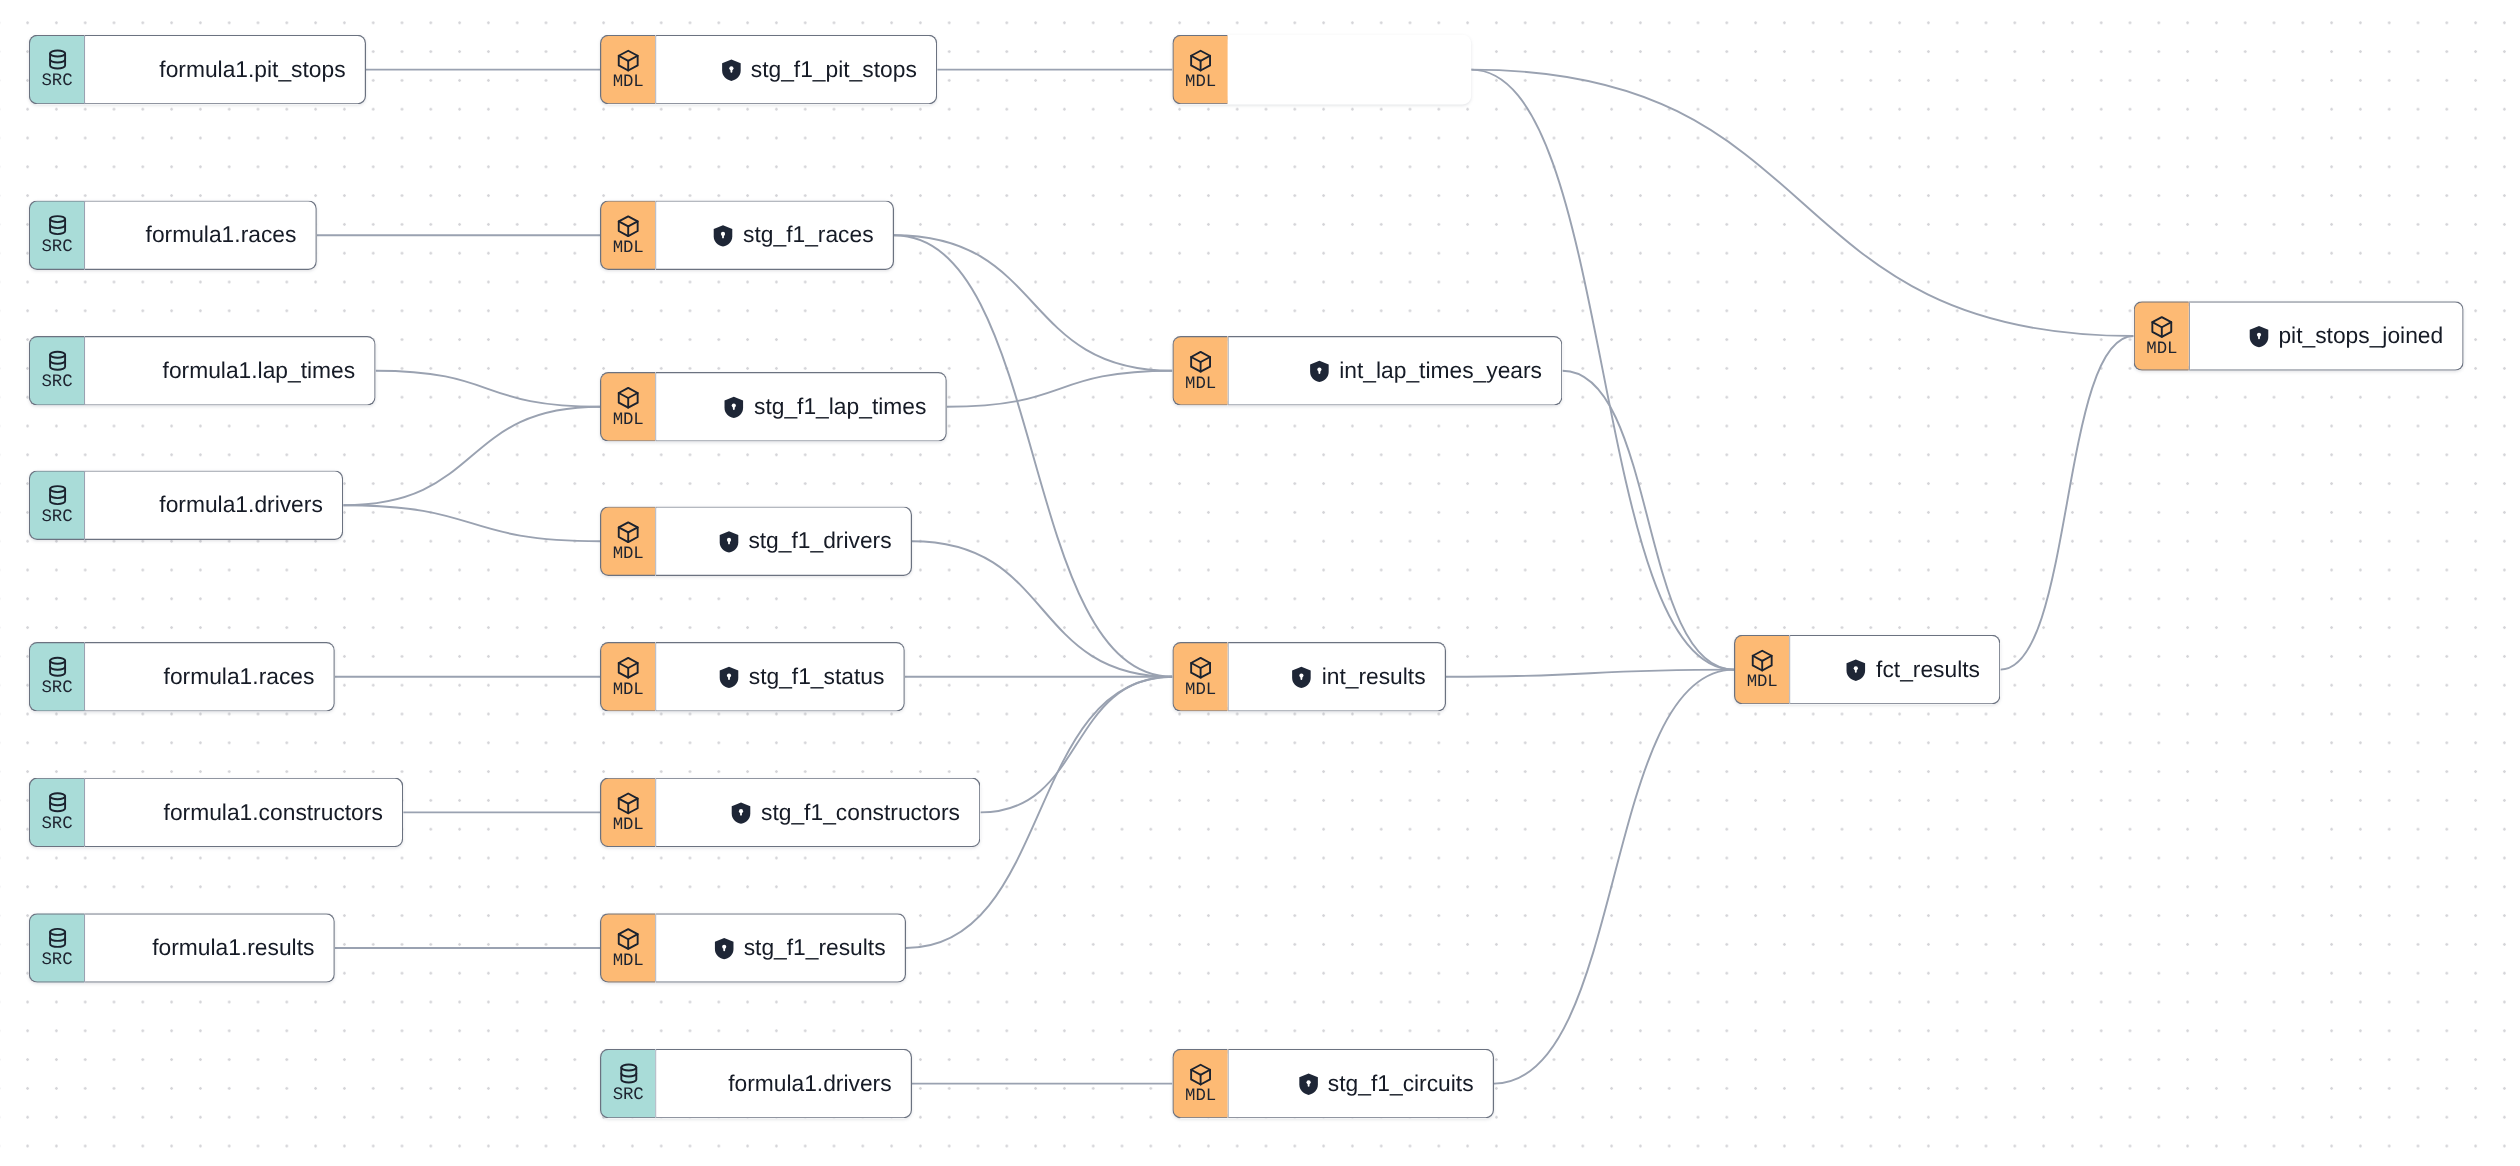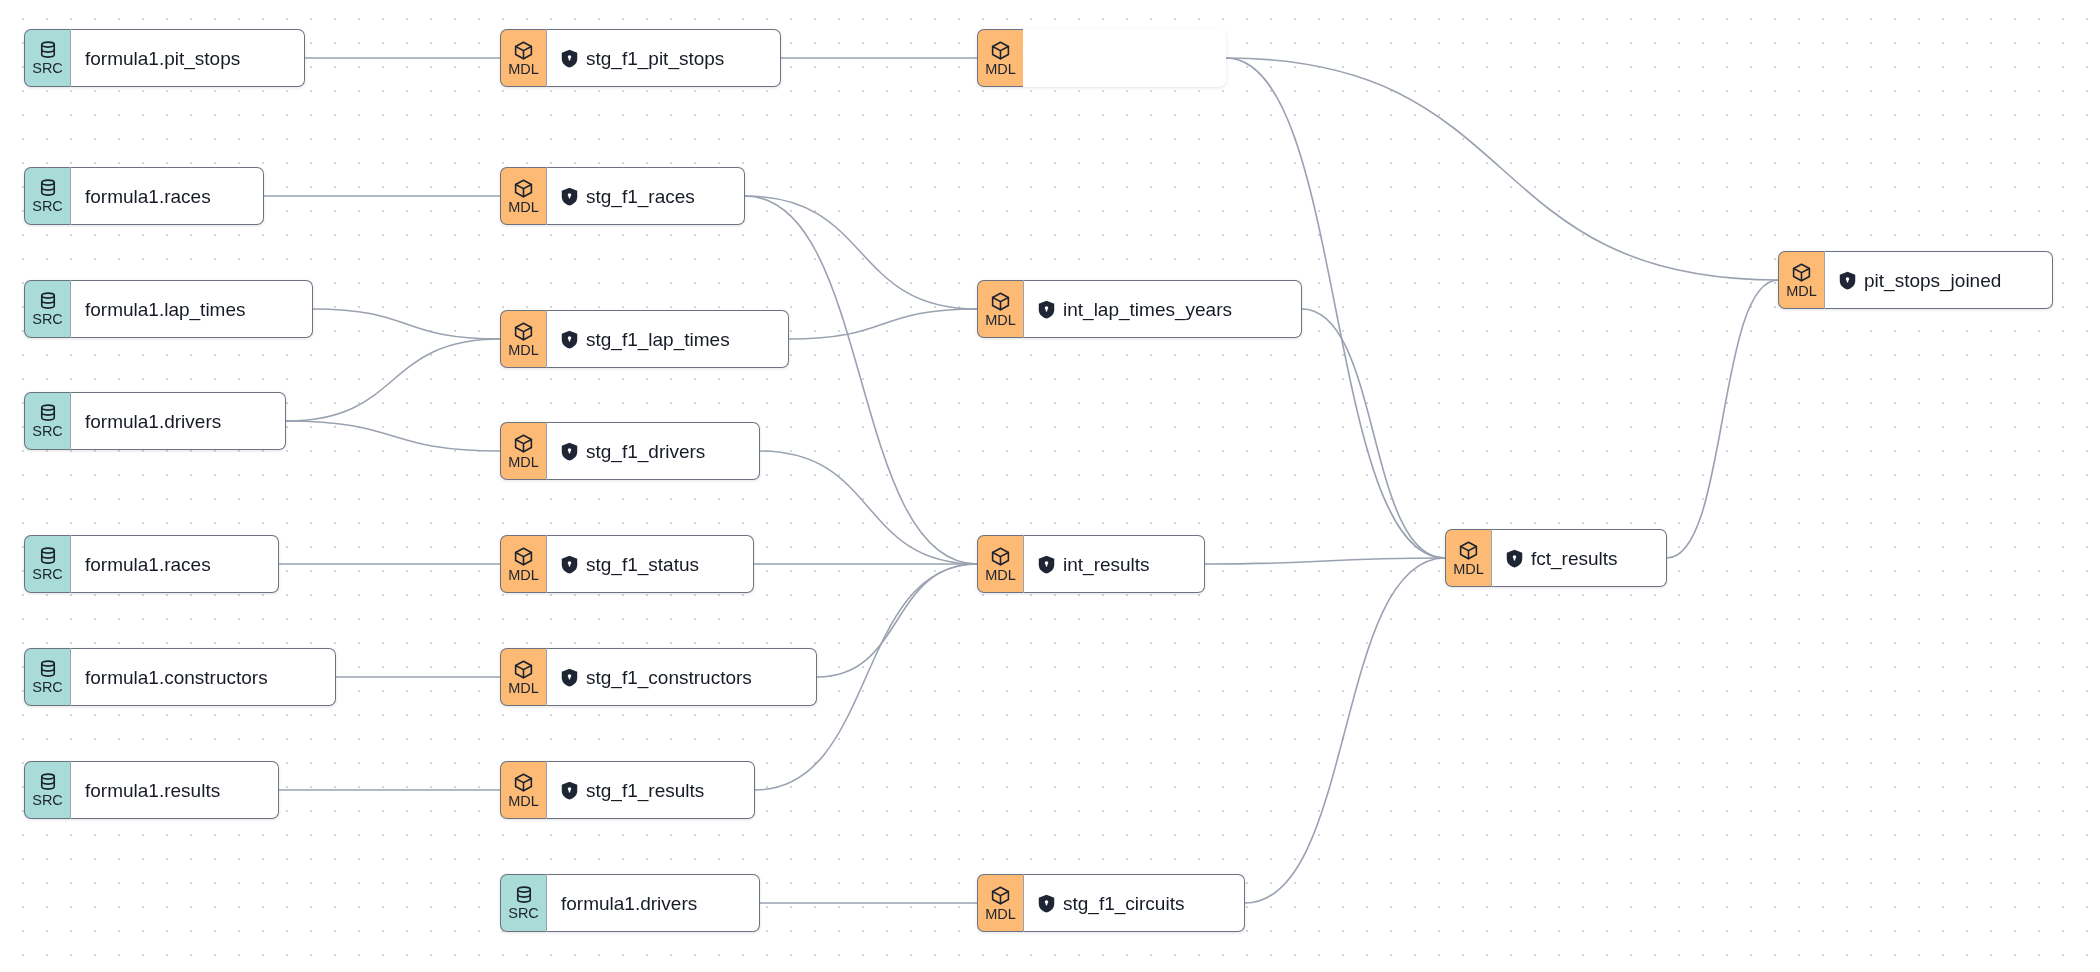--- a/index.html
+++ b/index.html
@@ -56,34 +56,35 @@
     box-sizing: border-box;
   }
   .node-badge.src { background: #a9dcd8; }
   .node-badge.mdl { background: #fdba74; }
   .node-badge svg { display: block; }
   .badge-text {
     font-size: 14.5px;
     line-height: 1;
     color: #1e2430;
     letter-spacing: -0.1px;
-    font-family: Liberation Sans, sans-serif;
+    font-family: Liberation Mono, monospace;
   }
   .node-body {
     flex: 1 1 auto;
     display: flex;
     align-items: center;
     gap: 8px;
     padding: 0 16px 0 14px;
     background: #ffffff;
     border: 1.3px solid #6b7280;
     border-left: 1px solid #9aa2b1;
     border-radius: 0 7px 7px 0;
     box-sizing: border-box;
     white-space: nowrap;
+    justify-content: flex-end;
   }
   .node-label {
     font-size: 19px;
     color: #161b26;
     line-height: 1;
     font-family: "Liberation Sans", sans-serif;
   }
   .shield-icon { flex: 0 0 auto; display: block; }
 </style>
 </head>

